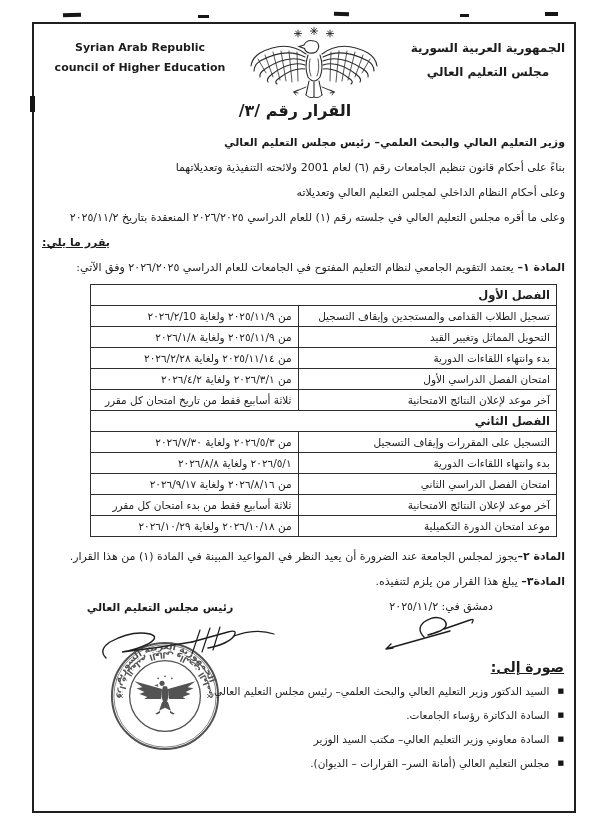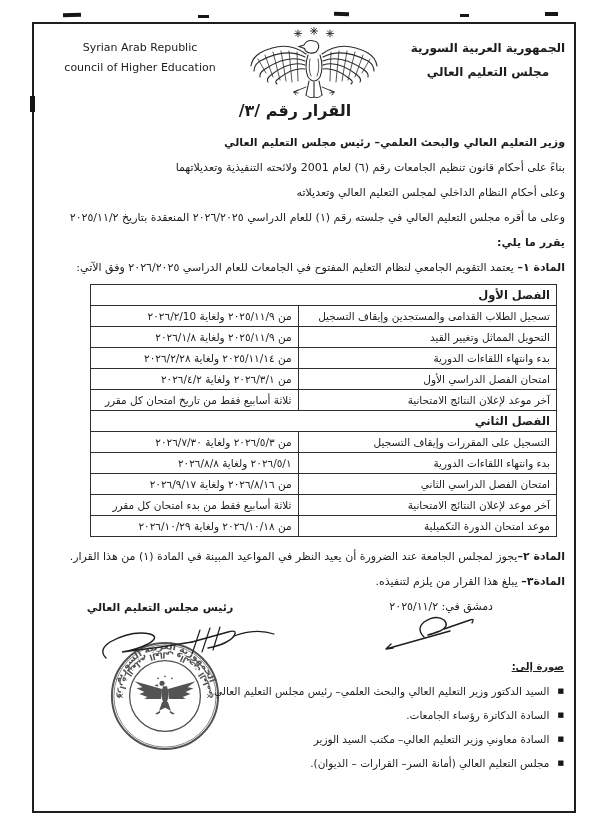--- a/index.html
+++ b/index.html
@@ -8,39 +8,39 @@
     overflow:hidden;font-family:"DejaVu Sans",sans-serif;color:#1c1c1c;
   }
   #frame{
     position:absolute;left:32px;top:22px;width:544px;height:791px;
     border:2px solid #1f1f1f;box-sizing:border-box;pointer-events:none;
   }
   .artifact{position:absolute;background:#161616;}
   
   .header-en{
     position:absolute;left:52px;top:38px;width:176px;text-align:center;
-    font-weight:normal;font-size:11px;line-height:20px;
+    font-weight:bold;font-size:11px;line-height:20px;
   }
   .emblem{position:absolute;left:248px;top:25px;}
   .header-ar{
     position:absolute;left:410px;top:36px;width:156px;text-align:center;
     direction:rtl;font-weight:bold;font-size:12px;line-height:24px;
   }
   .decision-no{
     position:absolute;left:180px;top:101px;width:230px;text-align:center;
     direction:rtl;font-weight:bold;font-size:16px;
   }
   
   .body-block{
     position:absolute;left:42px;top:130px;width:523px;direction:rtl;
     text-align:right;font-size:11px;
   }
   .body-block p{margin:0;line-height:25px;white-space:nowrap;}
   .authority{font-weight:bold;}
-  .decides{text-align:right;font-weight:bold;}
+  .decides{text-align:left;font-weight:bold;text-decoration:underline;}
   .art-label{font-weight:bold;}
   table.calendar{
     border-collapse:collapse;margin:4px 8px 0 auto;width:467px;
     font-size:10.5px;
   }
   table.calendar td{
     border:1.4px solid #2e2e2e;padding:0 6px;white-space:nowrap;
     line-height:20px;height:20px;text-align:right;
   }
   td.sem-title{
@@ -54,21 +54,21 @@
     direction:rtl;font-weight:bold;font-size:11px;line-height:23px;
   }
   .scribble-main{position:absolute;left:88px;top:620px;}
   .stamp{position:absolute;left:100px;top:637px;opacity:.82;}
   .scribble-small{position:absolute;left:378px;top:607px;}
   
   .distribution{
     position:absolute;right:36px;top:655px;direction:rtl;text-align:right;
     font-size:10.5px;line-height:24px;
   }
-  .dist-title{font-weight:bold;text-decoration:underline;font-size:10px;}
+  .dist-title{font-weight:bold;text-decoration:underline;font-size:14px;}
   .dist-item{white-space:nowrap;}
   .dist-item::before{
     content:"■";font-size:7px;vertical-align:2px;margin-left:8px;color:#161616;
   }
   svg{display:block;}
 </style>
 </head>
 <body>
 
 <div id="page">

